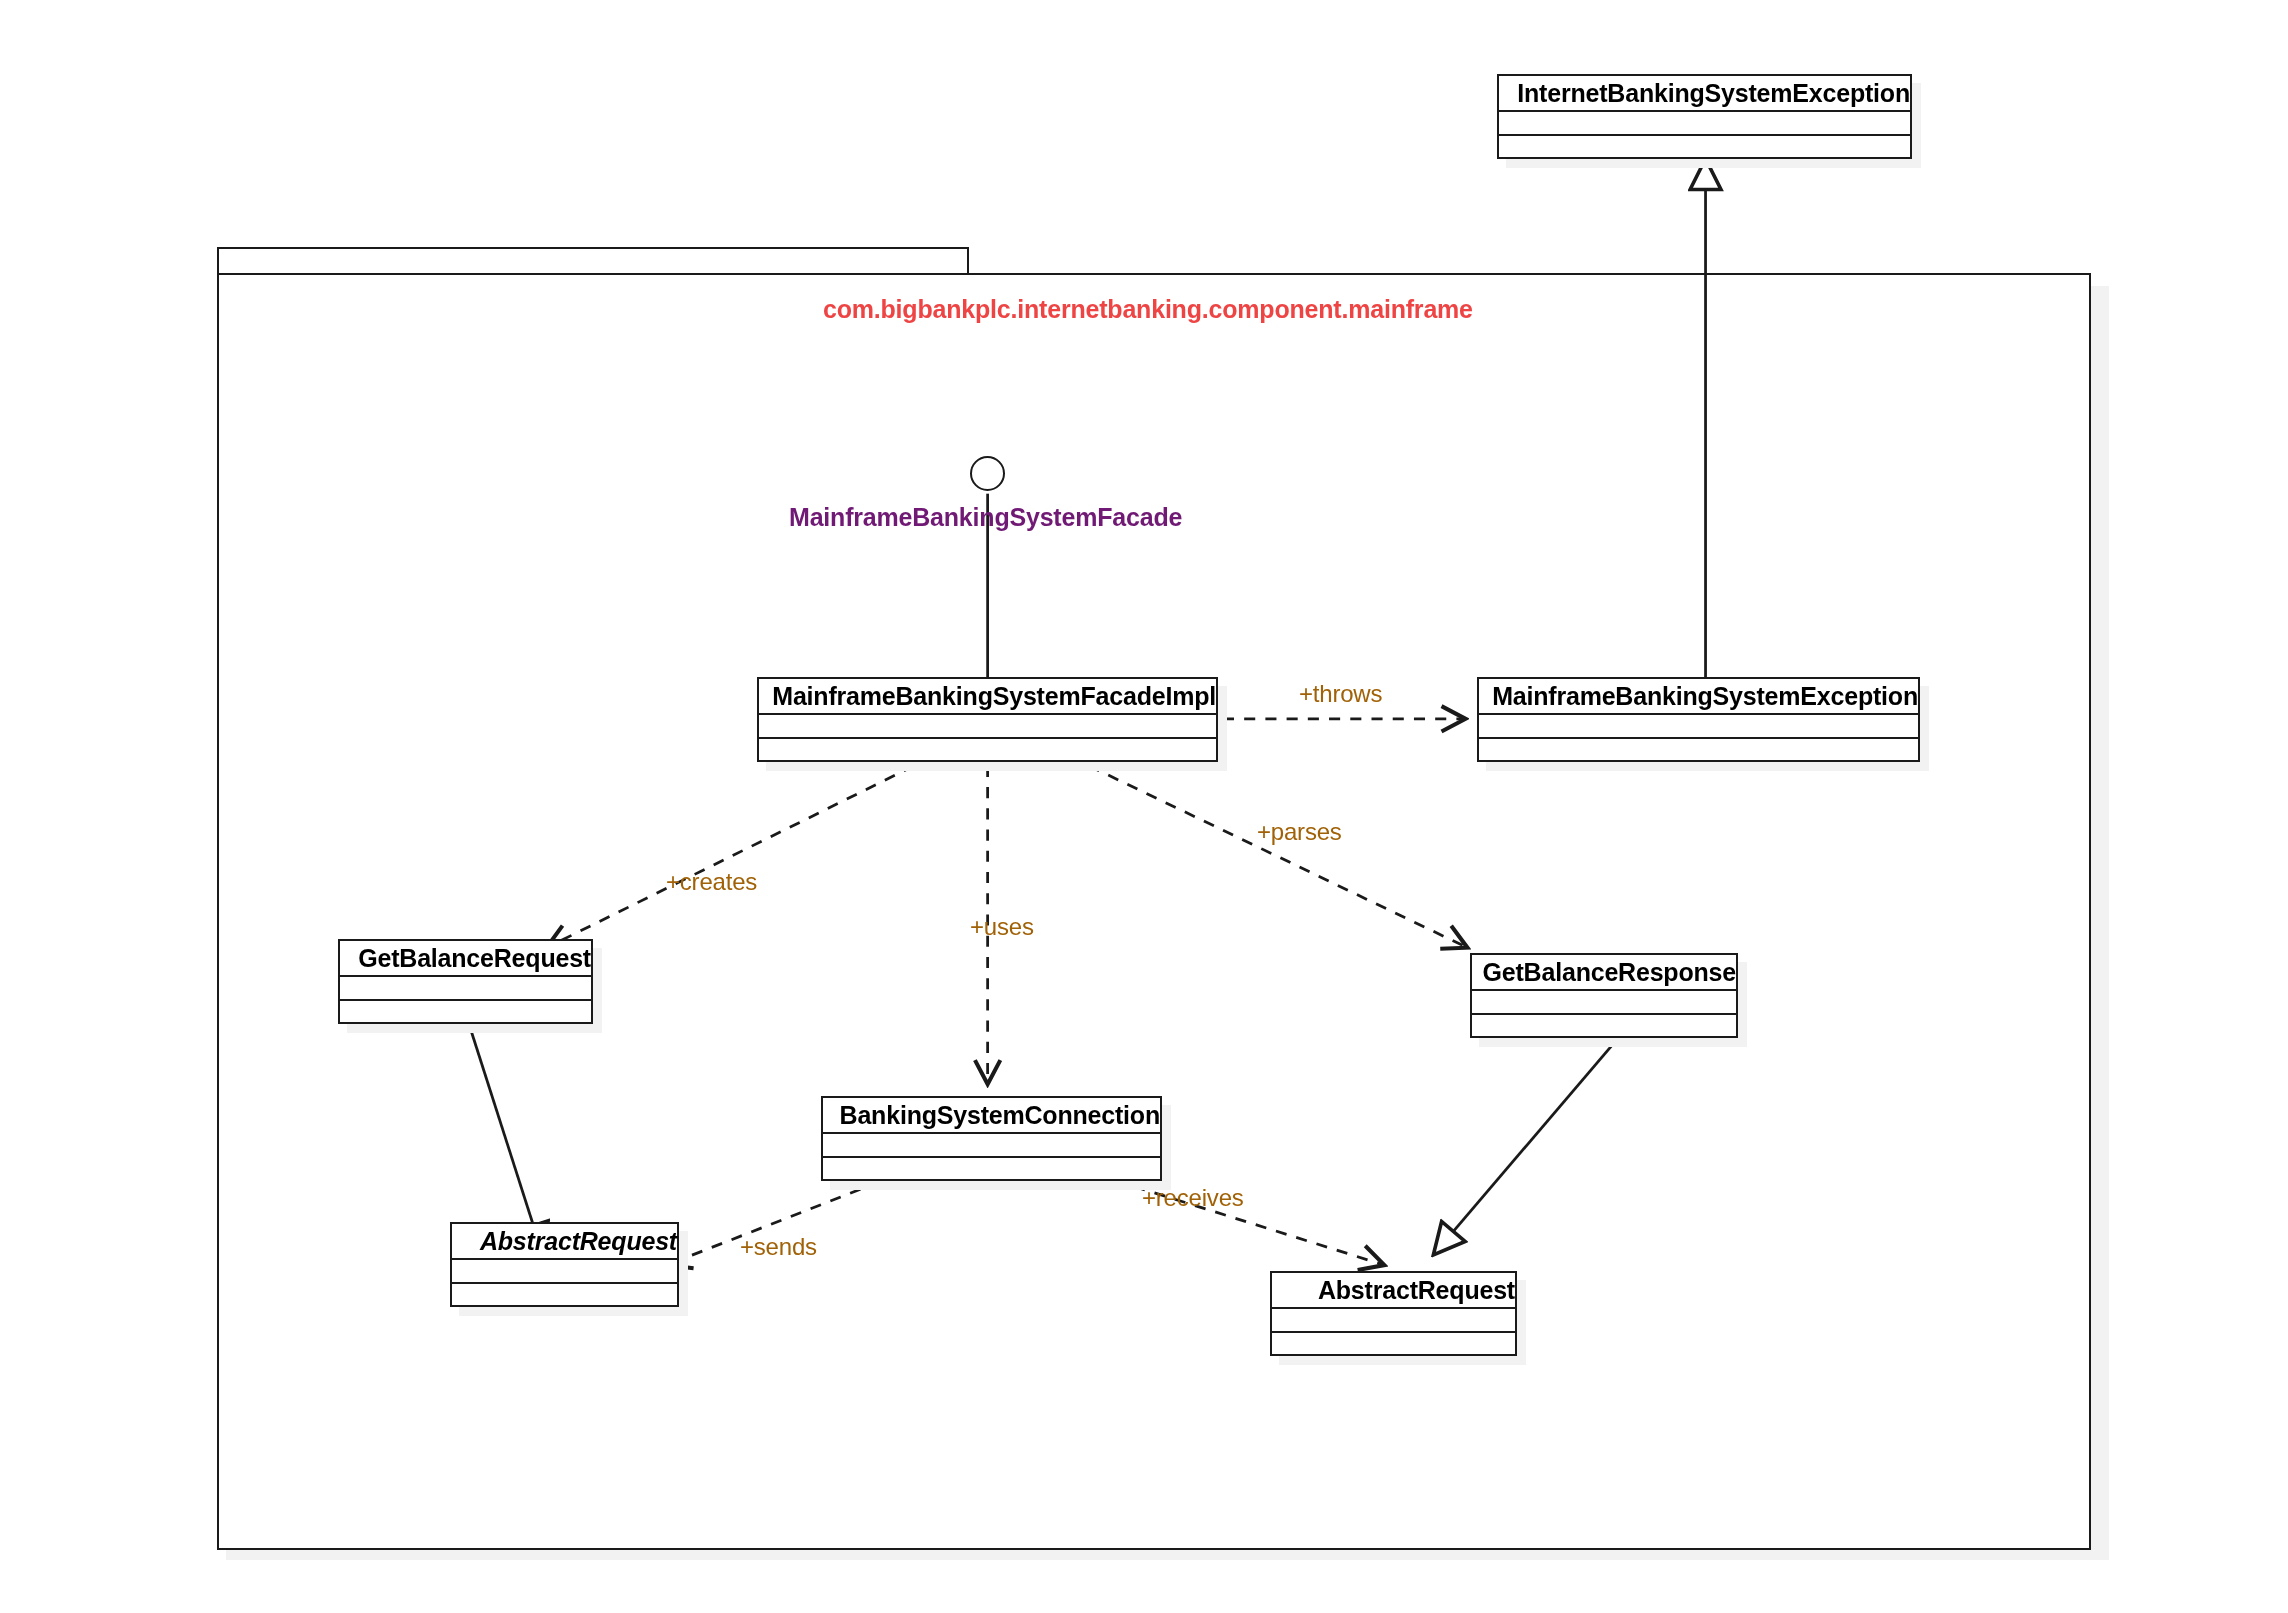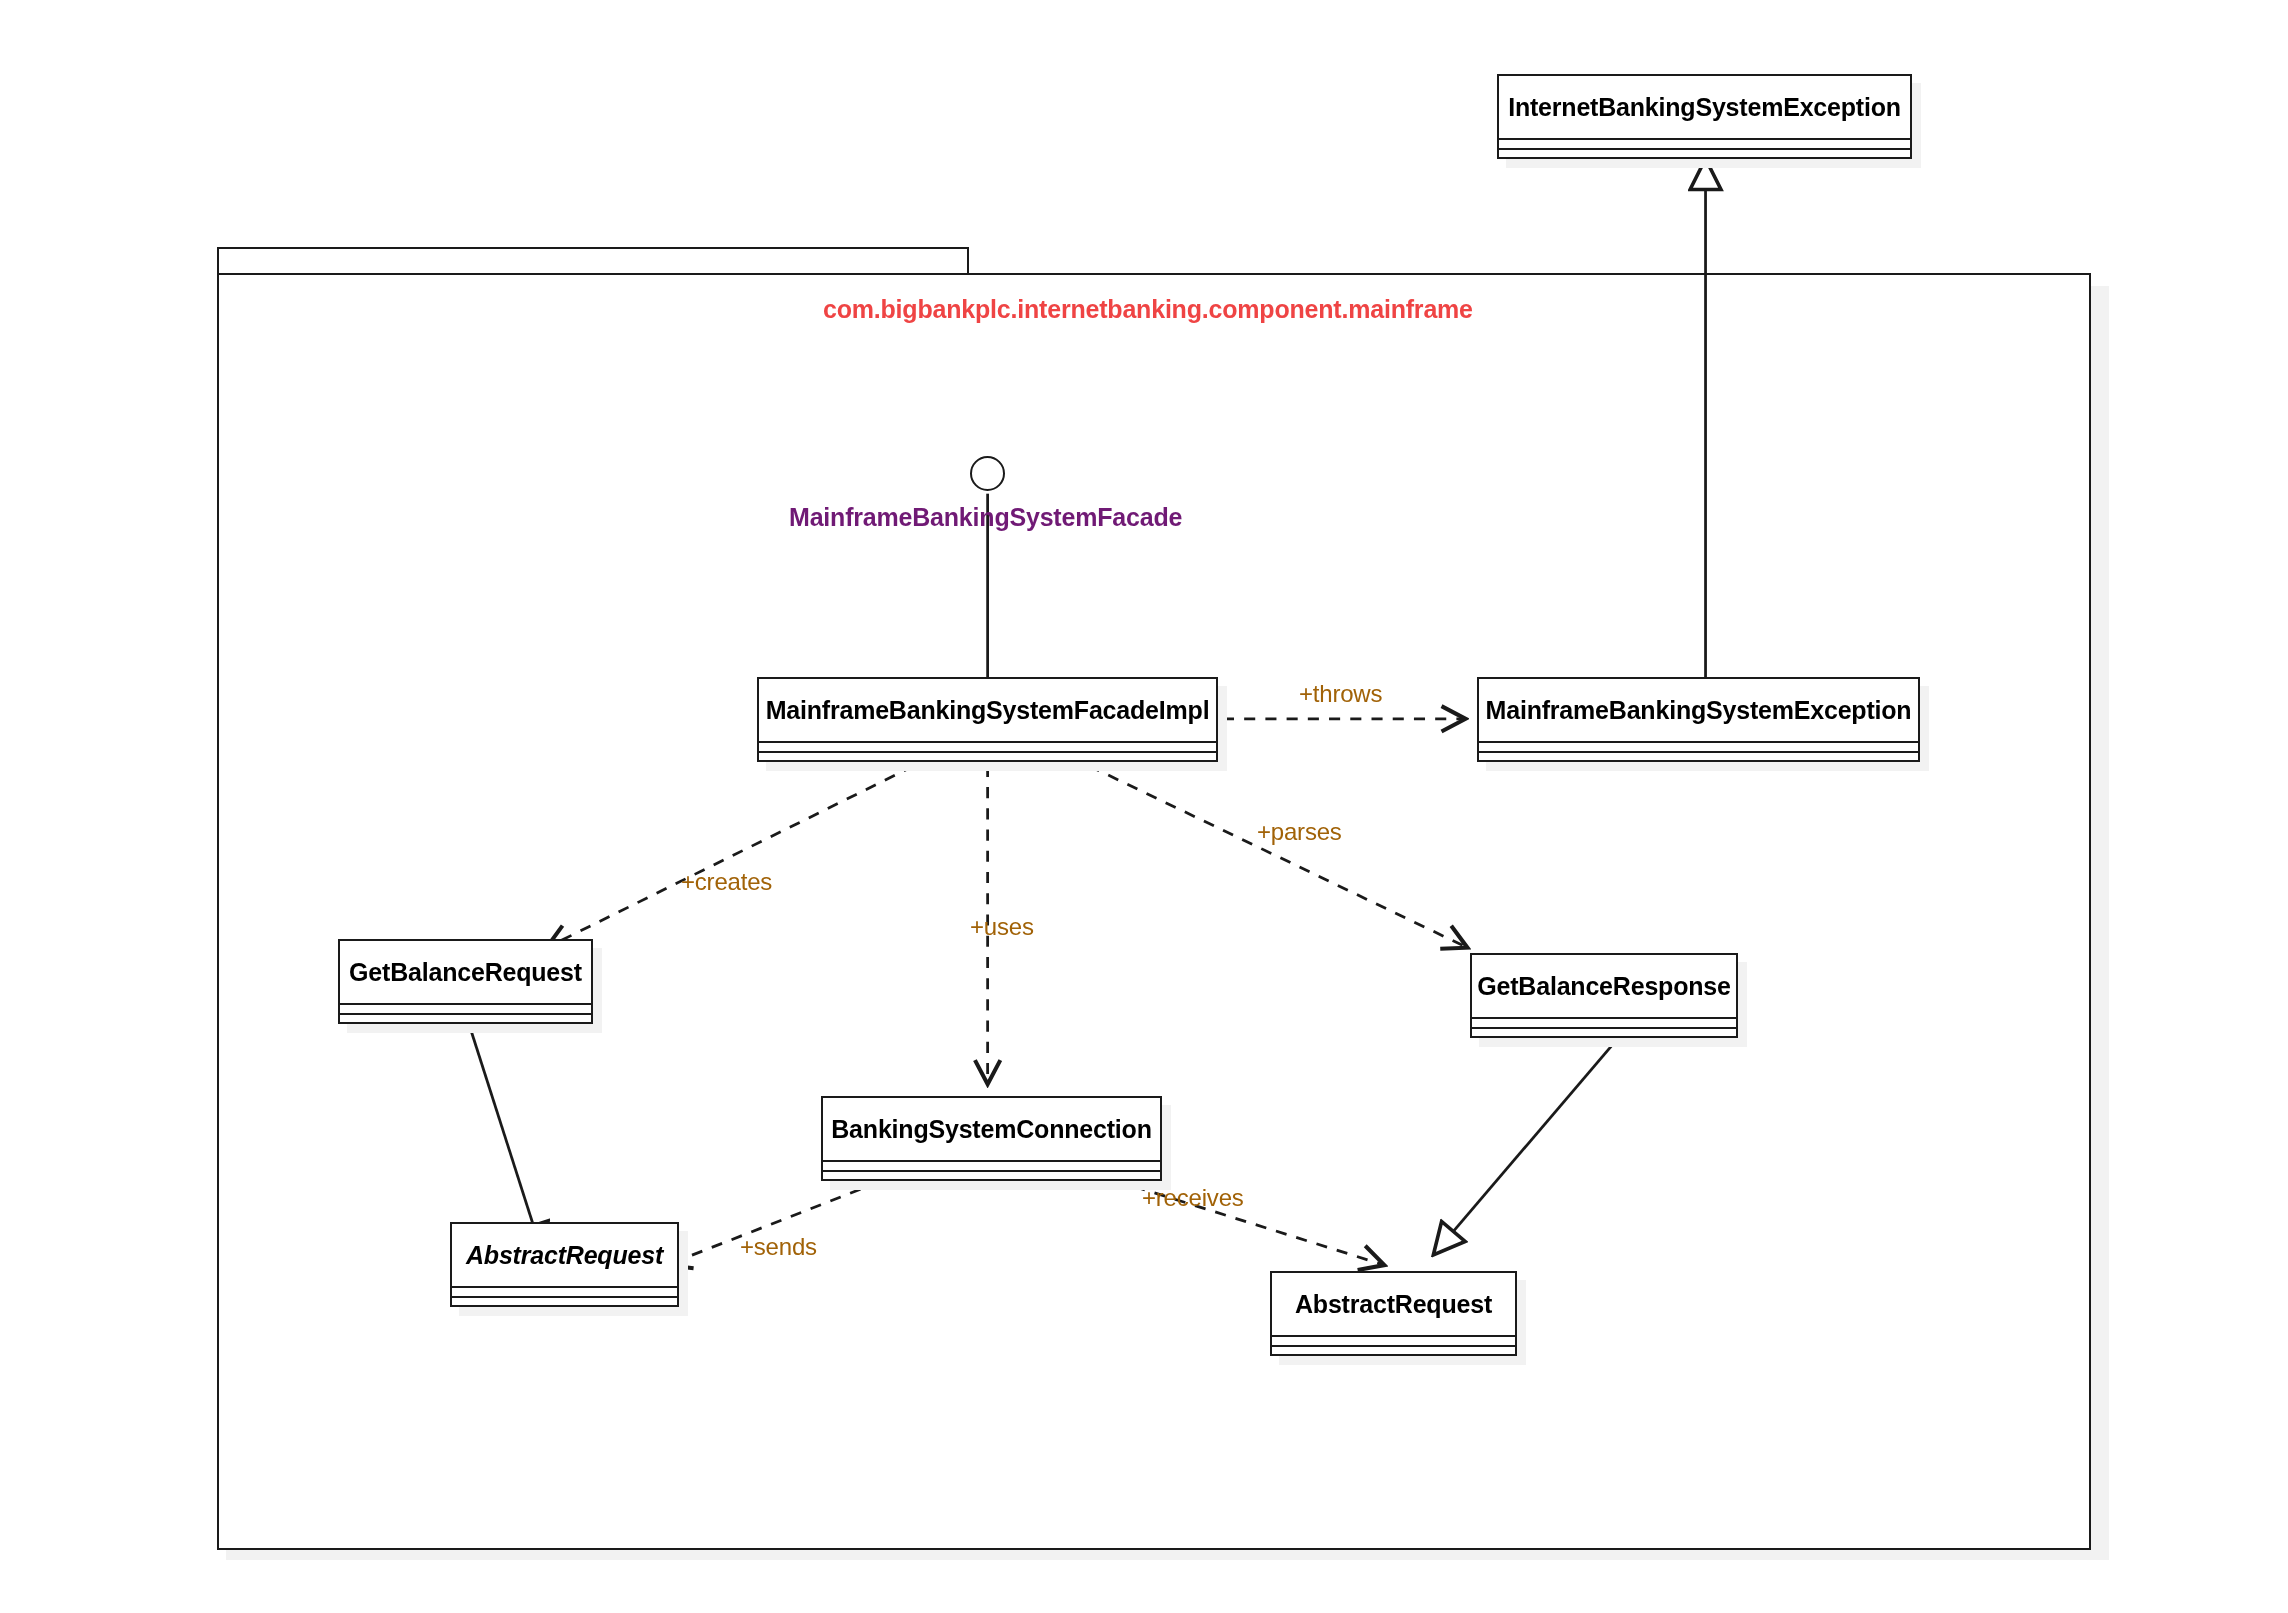--- a/index.html
+++ b/index.html
@@ -72,24 +72,24 @@
     width: 100%;
     height: 100%;
     border: 2.8px solid #1a1a1a;
     background: #ffffff;
     box-sizing: border-box;
     display: flex;
     flex-direction: column;
   }
   .cls .name-row {
     flex: 0 0 auto;
-    height: 64px;
+    height: 36px;
     display: flex;
     align-items: center;
-    justify-content: center;
+    justify-content: flex-end;
     border-bottom: 2.8px solid #1a1a1a;
     box-sizing: border-box;
   }
   .cls .name-row span {
     font-size: 25px;
     font-weight: bold;
     color: #000000;
     white-space: nowrap;
     letter-spacing: -0.2px;
   }
@@ -284,21 +284,21 @@
       <div class="name-row">
         <span>AbstractRequest</span>
       </div>
       <div class="attr-row"></div>
       <div class="op-row"></div>
     </div>
   </div>
 
   <div class="edge-label" style="left:1299px; top:680px;">+throws</div>
 
-  <div class="edge-label" style="left:681px; top:868px;">+creates</div>
+  <div class="edge-label" style="left:666px; top:868px;">+creates</div>
 
   <div class="edge-label" style="left:970px; top:913px;">+uses</div>
 
   <div class="edge-label" style="left:1257px; top:818px;">+parses</div>
 
   <div class="edge-label" style="left:740px; top:1233px;">+sends</div>
 
   <div class="edge-label" style="left:1142px; top:1184px;">+receives</div>
 
 </div>

